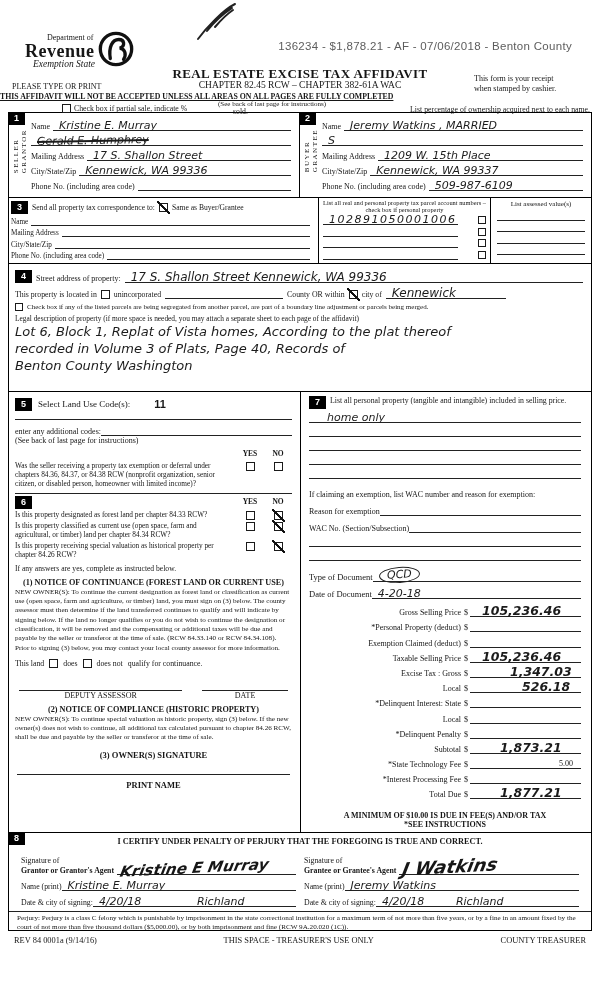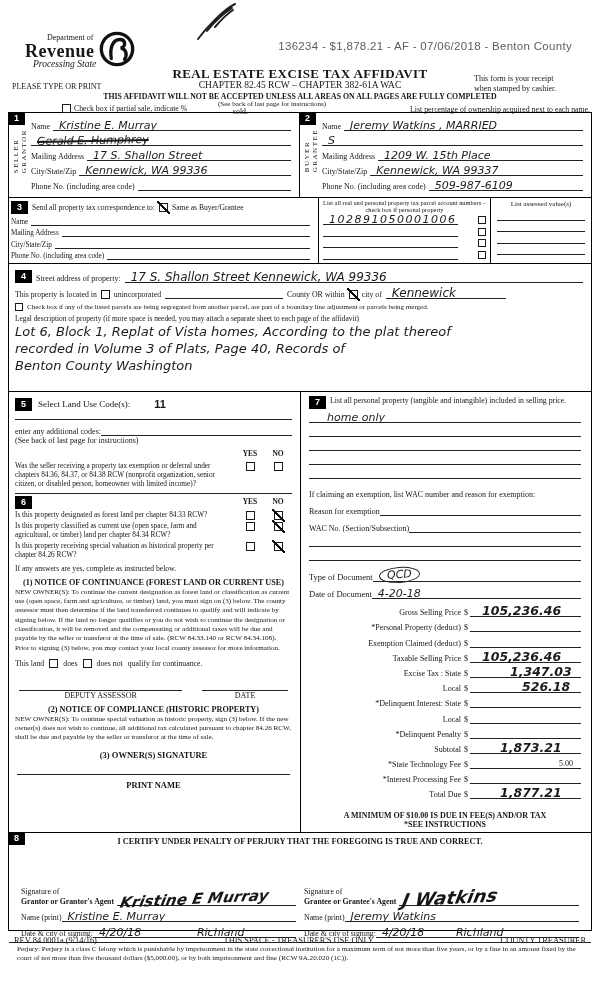--- a/index.html
+++ b/index.html
@@ -14,21 +14,21 @@
   .logo-text { line-height:1; }
   .dept-small { font-size:8px; display:block; margin-left:22px; }
   .dept-big { font-size:18px; font-weight:bold; display:block; letter-spacing:.5px;font-family:Liberation Serif, serif; }
   .dept-state { font-size:9.5px; font-style:italic; display:block; margin-left:8px; }
   .logo-swirl { margin-left:2px; margin-top:-4px; }
   .stamp { position:absolute; right:28px; top:40px; font-family:"Liberation Sans",sans-serif; font-size:11.5px; color:#5d5d5d; letter-spacing:.3px; }
   .title { position:absolute; left:0; right:0; top:66px; text-align:center; font-weight:bold; font-size:13px; letter-spacing:.4px; }
   .please { position:absolute; left:12px; top:82px; font-size:8px; }
   .chapter { position:absolute; left:0; right:0; top:80px; text-align:center; font-size:9.5px; }
   .receipt { position:absolute; right:14px; top:74px; font-size:8px; line-height:1.25; width:112px; }
-  .warning { position:absolute; left:0; right:0; top:92px; text-align:center; font-weight:bold; font-size:7.8px; }
+  .warning { position:absolute; left:0; right:0; top:92px; text-align:left; font-weight:bold; font-size:7.8px;text-decoration:underline; }
   .seeback { position:absolute; left:218px; top:100px; font-size:7px; }
   .partial { position:absolute; left:62px; top:104px; font-size:7.8px; display:flex; align-items:center; gap:3px; }
   .soldw { position:absolute; left:233px; top:107px; font-size:7.8px; }
   .ownership { position:absolute; right:10px; top:105px; font-size:7.8px; }
 
   
   .frame { margin:0 8px; border:1px solid #000; }
   .badge { display:inline-block; width:17px; height:13px; background:#000; color:#fff;
            font-family:"Liberation Sans",sans-serif; font-size:9px; font-weight:bold;
            text-align:center; line-height:13px; flex:0 0 17px; }
@@ -128,21 +128,21 @@
   .fee-line { flex:1; border-bottom:1px solid #222; position:relative; height:13px; }
   .mval { position:absolute; left:12px; bottom:-2px; font-size:12.5px; font-weight:bold; white-space:nowrap; }
   .tval { position:absolute; right:8px; bottom:0; font-size:8px; font-family:"Liberation Serif",serif; font-style:normal; }
   .min1 { text-align:center; font-weight:bold; font-size:8px; margin-top:12px; }
   .min2 { text-align:center; font-weight:bold; font-size:8px; }
 
   
   .row-s8 { position:relative; height:97px; }
   .badge8 { position:absolute; left:-1px; top:-1px; }
   .certify { text-align:center; font-weight:bold; font-size:8.3px; padding-top:4px; }
-  .sigcols { display:flex; padding:2px 8px 0;margin-top:31px; }
+  .sigcols { display:flex; padding:2px 8px 0; }
   .sigcol { flex:1; padding:0 4px; }
   .srow1 { display:flex; align-items:flex-end; height:27px; }
   .slabel2 { font-size:7.8px; line-height:1.2; white-space:nowrap; }
   .slabel2 b { font-weight:bold; }
   .sigline { flex:1; border-bottom:1px solid #222; position:relative; height:25px; margin-left:3px; }
   .sig { position:absolute; bottom:-3px; left:4px; font-family:"DejaVu Sans",sans-serif; font-style:italic; font-weight:bold;
          font-size:15px; white-space:nowrap; transform:skewX(-14deg) rotate(-3deg); }
   .srow2, .srow3 { display:flex; align-items:flex-end; height:16px; font-size:7.8px; }
   .srow2 .fline .hw, .srow3 .fline .hw { font-size:11px; }
   .citygap { margin-left:34px; }
@@ -156,21 +156,21 @@
 <div class="page">
 
   <div class="top">
     <svg class="scrib" width="50" height="40" viewBox="0 0 50 40">
       <path d="M6 37 C14 26 31 8 43 2 M15 29 C23 19 34 10 40 6 M23 25 C29 18 35 12 41 8" stroke="#222" stroke-width="2" fill="none" stroke-linecap="round"></path>
     </svg>
     <div class="logo">
       <div class="logo-text">
         <span class="dept-small">Department of</span>
         <span class="dept-big">Revenue</span>
-        <span class="dept-state">Processing State</span>
+        <span class="dept-state">Exemption State</span>
       </div>
       <svg class="logo-swirl" width="38" height="38" viewBox="0 0 40 40">
         <circle cx="20" cy="20" r="16.5" fill="none" stroke="#111" stroke-width="3.5"></circle>
         <path d="M14 30 C12 18 16 10 23 10 C29 10 30 17 24 19 C30 20 31 26 28 31" fill="none" stroke="#111" stroke-width="3.5" stroke-linecap="round"></path>
       </svg>
     </div>
     <div class="stamp">136234 - $1,878.21 - AF - 07/06/2018 - Benton County</div>
     <div class="title">REAL ESTATE EXCISE TAX AFFIDAVIT</div>
     <div class="please">PLEASE TYPE OR PRINT</div>
     <div class="chapter">CHAPTER 82.45 RCW – CHAPTER 382-61A WAC</div>
@@ -507,21 +507,21 @@
               </span>
           </div>
           <div class="fee-row">
             <span class="fee-label">Taxable Selling Price</span>
               <span class="dollar">$</span>
             <span class="fee-line">
                 <span class="hw mval">105,236.46</span>
               </span>
           </div>
           <div class="fee-row">
-            <span class="fee-label">Excise Tax : State</span>
+            <span class="fee-label">Excise Tax : Gross</span>
               <span class="dollar">$</span>
             <span class="fee-line">
                 <span class="hw mval" style="left:40px">1,347.03</span>
               </span>
           </div>
           <div class="fee-row">
             <span class="fee-label">Local</span>
               <span class="dollar">$</span>
             <span class="fee-line">
                 <span class="hw mval" style="left:52px">526.18</span>

